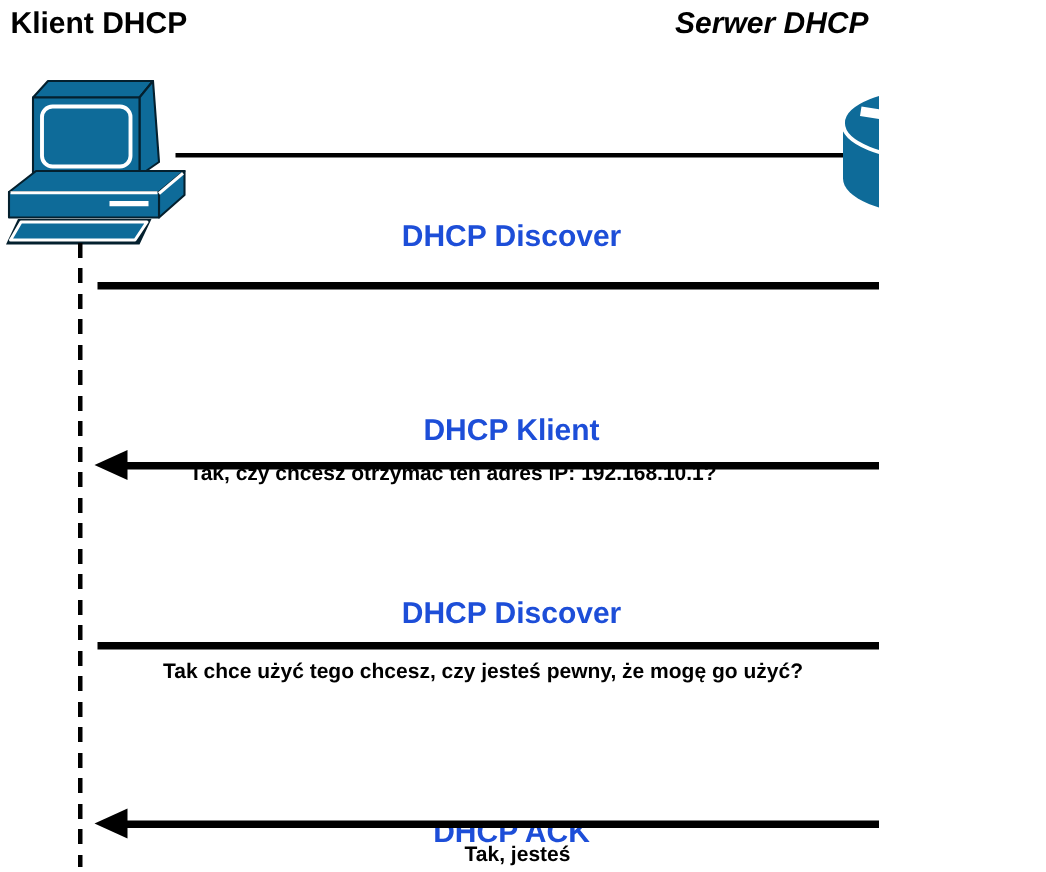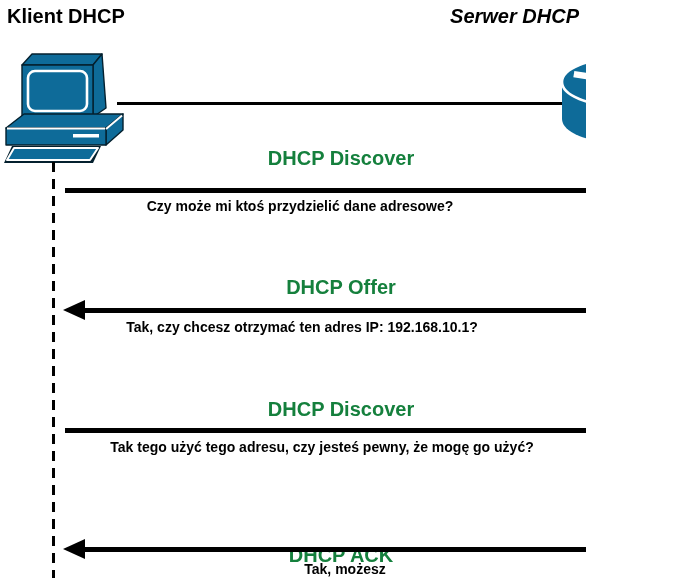--- a/index.html
+++ b/index.html
@@ -22,40 +22,40 @@
 
   .lifeline {
     position:absolute; width:3px;
     background-image:repeating-linear-gradient(to bottom,#000 0px,#000 10px,rgba(0,0,0,0) 10px,rgba(0,0,0,0) 17px);
   }
   .lifeline.client { left:52px;  top:162px; height:416px; }
   .lifeline.server { left:617px; top:150px; height:428px; }
 
   .msg-label {
     position:absolute; left:63px; width:556px; text-align:center;
-    font-size:20px; font-weight:bold; color:#15803d; white-space:nowrap;
+    font-size:20px; font-weight:bold; color:#1d4ed8; white-space:nowrap;
   }
   .msg-text {
     position:absolute; width:560px; text-align:center;
     font-size:14px; font-weight:bold; color:#000; white-space:nowrap;
   }
 
   .arrow { position:absolute; left:63px; width:556px; height:21px; }
   .arrow .shaft { position:absolute; top:8px; height:5px; background:#000; }
   .arrow.dir-right .shaft { left:2px; right:19px; }
   .arrow.dir-left  .shaft { left:19px; right:2px; }
   .arrow .head {
     position:absolute; top:0; width:0; height:0;
     border-top:10px solid transparent; border-bottom:10px solid transparent;
   }
   .arrow.dir-right .head { right:0; border-left:22px solid #000; }
   .arrow.dir-left  .head { left:0;  border-right:22px solid #000; }
 
   .lbl-0 { top:147px; } .arr-0 { top:180px; } .txt-0 { top:198px; left:20px;  }
-  .lbl-1 { top:276px; } .arr-1 { top:300px; } .txt-1 { top:319px; left:22px;  }
+  .lbl-1 { top:276px; } .arr-1 { top:300px; } .txt-1 { top:307px; left:22px;  }
   .lbl-2 { top:398px; } .arr-2 { top:420px; } .txt-2 { top:439px; left:42px;  }
   .lbl-3 { top:544px; } .arr-3 { top:539px; } .txt-3 { top:561px; left:65px;  }
 </style>
 </head>
 <body>
 
 <div class="canvas">
 
   <div class="actor-title title-left">Klient DHCP</div>
   <div class="actor-title title-right">Serwer DHCP</div>
@@ -105,36 +105,35 @@
   <div class="net-link"></div>
 
   <div class="lifeline client"></div>
   <div class="lifeline server"></div>
 
   <div class="msg-label lbl-0">DHCP Discover</div>
   <div class="arrow dir-right arr-0">
     <div class="shaft"></div>
     <div class="head"></div>
   </div>
-  <div class="msg-text txt-0">Czy może mi ktoś przydzielić dane adresowe?</div>
 
-  <div class="msg-label lbl-1">DHCP Offer</div>
+  <div class="msg-label lbl-1">DHCP Klient</div>
   <div class="arrow dir-left arr-1">
     <div class="shaft"></div>
     <div class="head"></div>
   </div>
   <div class="msg-text txt-1">Tak, czy chcesz otrzymać ten adres IP: 192.168.10.1?</div>
 
   <div class="msg-label lbl-2">DHCP Discover</div>
   <div class="arrow dir-right arr-2">
     <div class="shaft"></div>
     <div class="head"></div>
   </div>
-  <div class="msg-text txt-2">Tak tego użyć tego adresu, czy jesteś pewny, że mogę go użyć?</div>
+  <div class="msg-text txt-2">Tak chce użyć tego chcesz, czy jesteś pewny, że mogę go użyć?</div>
 
   <div class="msg-label lbl-3">DHCP ACK</div>
   <div class="arrow dir-left arr-3">
     <div class="shaft"></div>
     <div class="head"></div>
   </div>
-  <div class="msg-text txt-3">Tak, możesz</div>
+  <div class="msg-text txt-3">Tak, jesteś</div>
 
 </div>
 
 </body></html>

